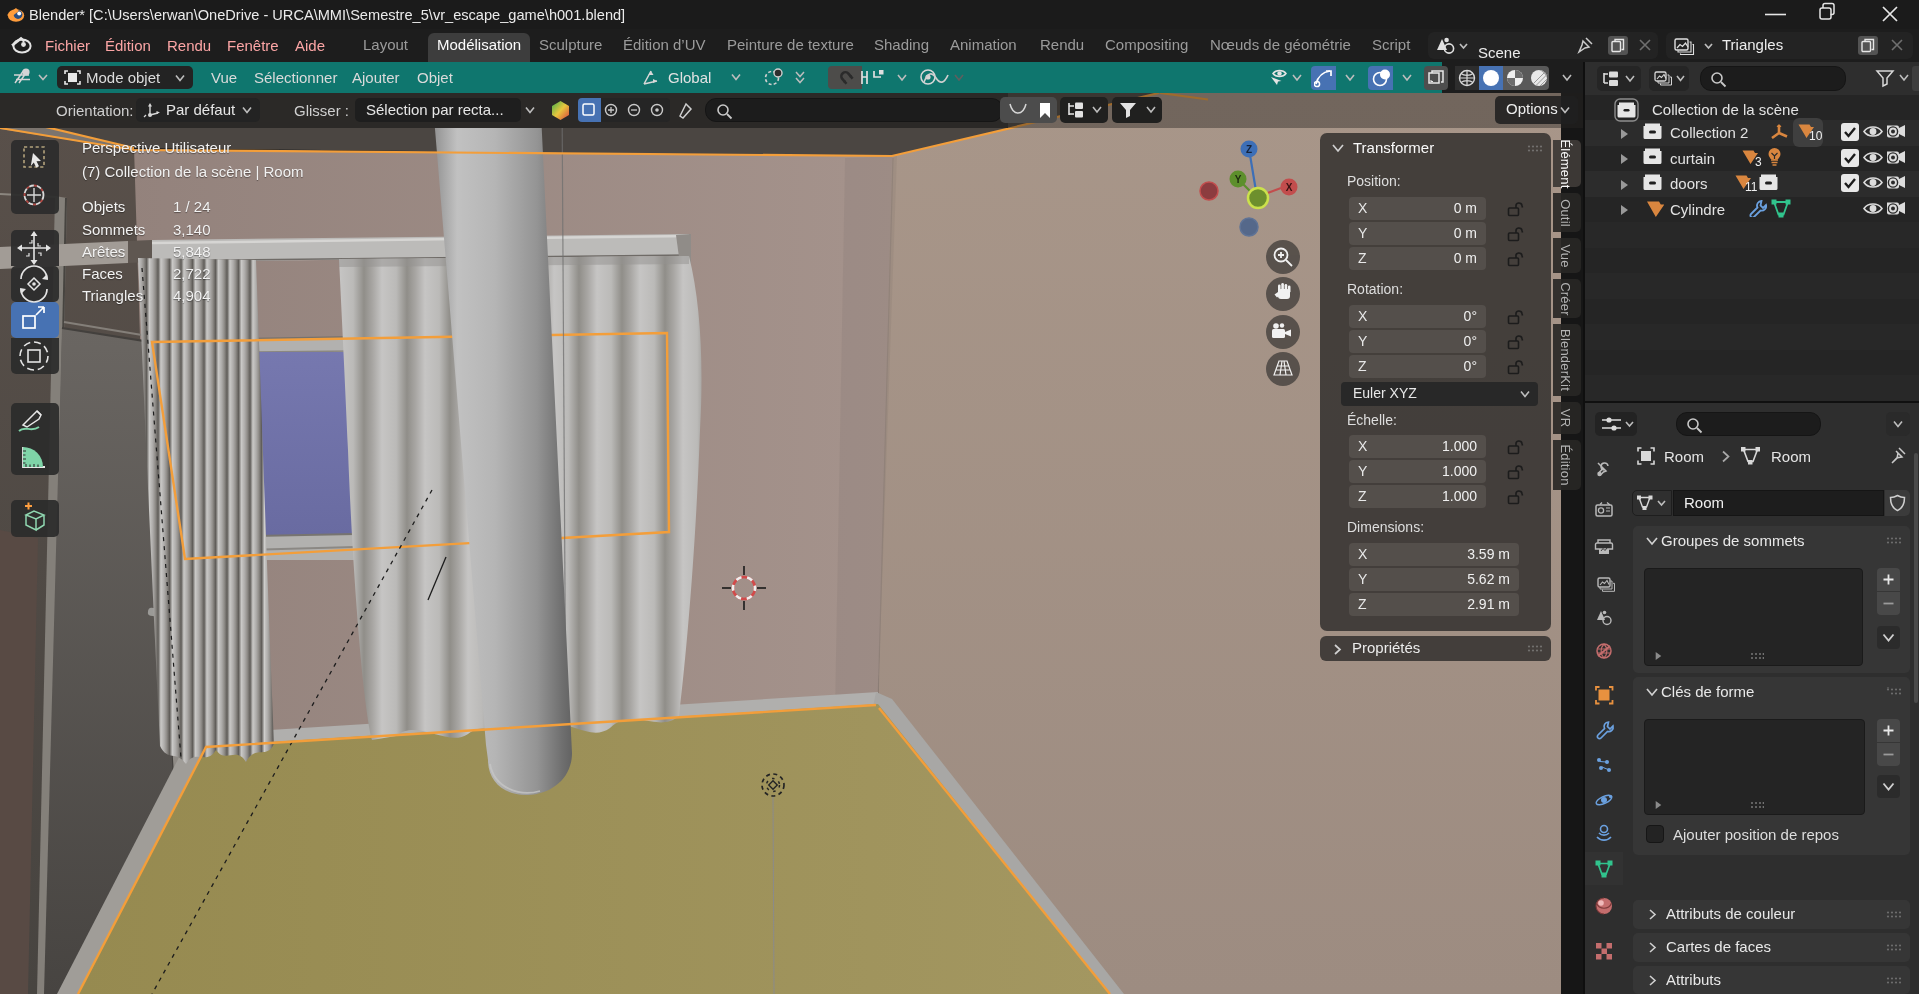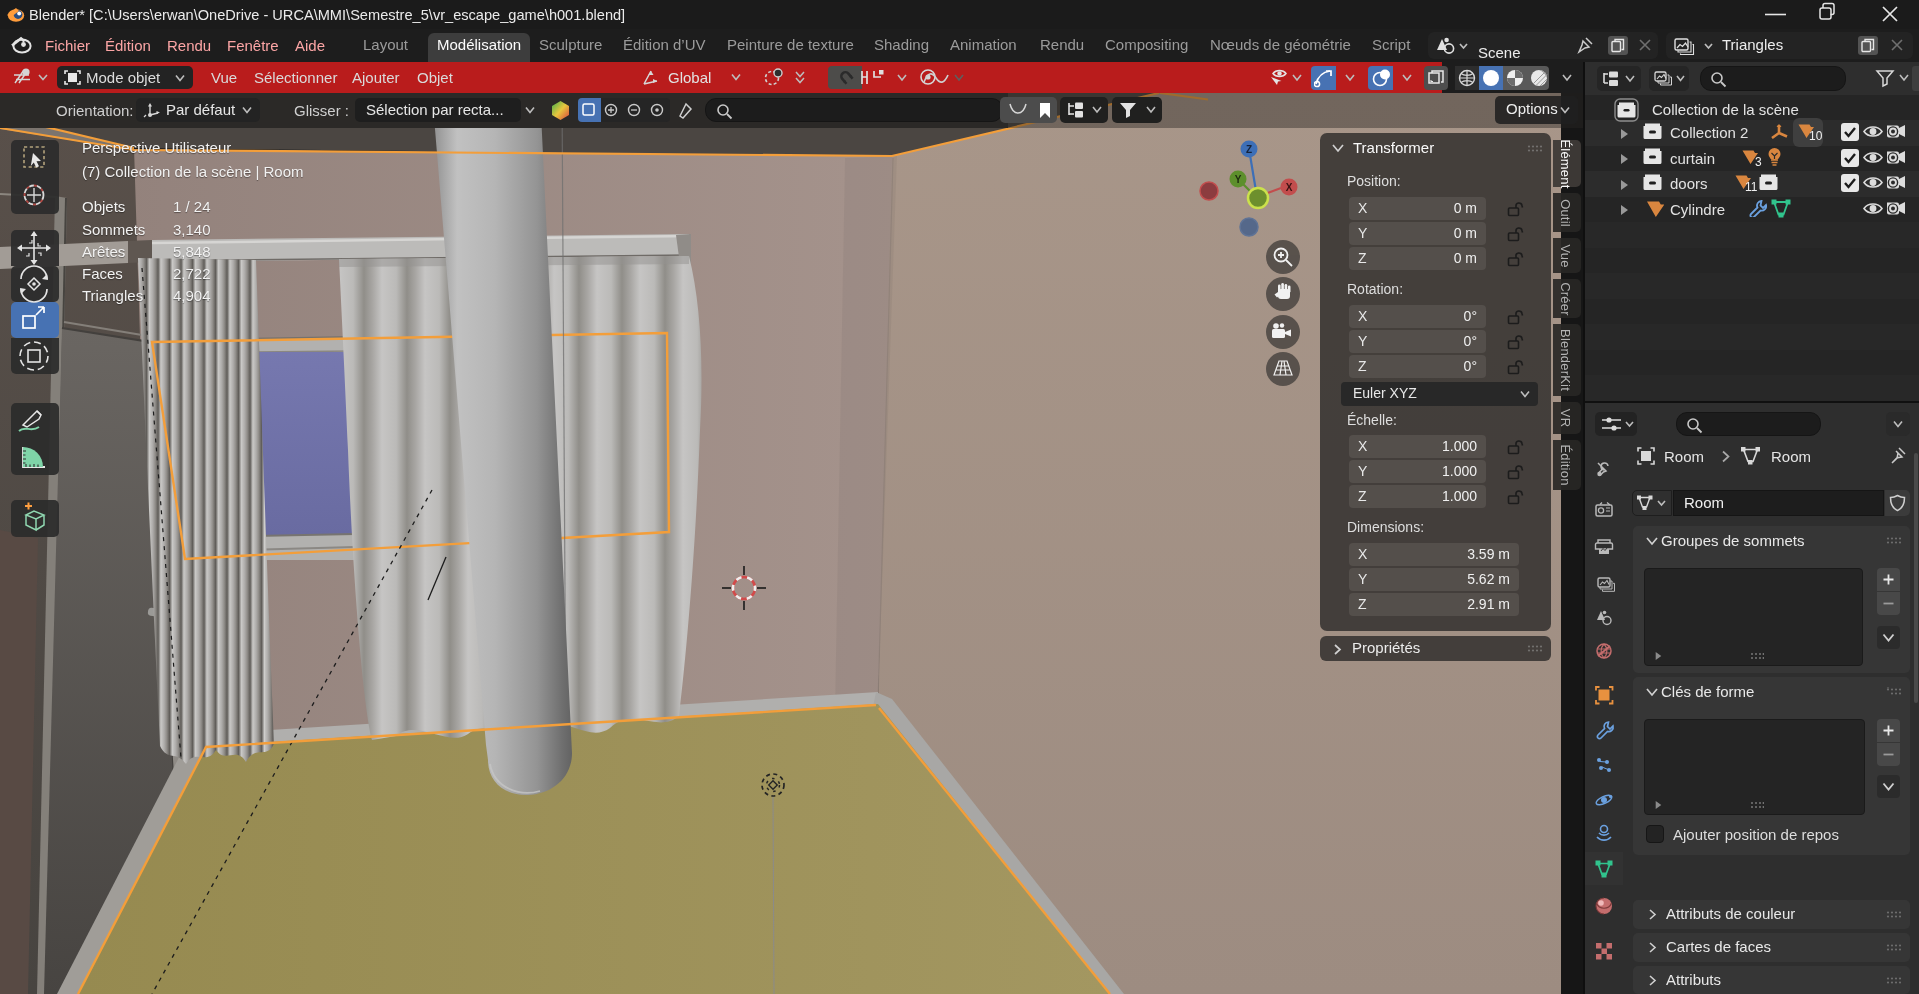--- a/index.html
+++ b/index.html
@@ -6,21 +6,21 @@
 body,div,span{font-family:"Liberation Sans",sans-serif;}
 #root{position:relative;width:1919px;height:994px;overflow:hidden;background:#1d1d1d;color:#d8d8d8;font-size:15px;}
 .abs{position:absolute;}
 #titlebar{position:absolute;left:0;top:0;width:1919px;height:29px;background:#1b1b1b;color:#ececec;}
 #topbar{position:absolute;left:0;top:29px;width:1919px;height:33px;background:#1d1d1d;}
 .menuitem{position:absolute;top:8px;color:#fca5a5;font-size:15px;}
 .wstab{position:absolute;top:7px;color:#9b9b9b;font-size:15px;white-space:nowrap;}
 .wstab.active{color:#fcfcfc;}
 #modtab{position:absolute;left:428px;top:4px;width:102px;height:29px;background:#3d3d3d;border-radius:6px 6px 0 0;}
 
-#row1{position:absolute;left:0;top:62px;width:1442px;height:31px;background:#b91c1c;padding-left:9px;}
+#row1{position:absolute;left:0;top:62px;width:1442px;height:31px;background:#0f766e;padding-left:9px;}
 #row2l{position:absolute;left:0;top:93px;width:1008px;height:35px;background:#2b2927;}
 #row2r{position:absolute;left:1008px;top:93px;width:575px;height:35px;background:rgba(32,30,28,0.40);}
 .hbtn{position:absolute;background:#232323;border-radius:5px;color:#dcdcdc;}
 .lbl{position:absolute;color:#cfcfcf;white-space:nowrap;}
 
 #rsep{position:absolute;left:1583px;top:62px;width:2px;height:932px;background:#0f0f0f;}
 #outliner{position:absolute;left:1585px;top:62px;width:334px;height:339px;background:#252525;}
 #outlhead{position:absolute;left:0;top:0;width:334px;height:33px;background:#2e2e2e;}
 #outlsep{position:absolute;left:1585px;top:401px;width:334px;height:2px;background:#101010;}
 #props{position:absolute;left:1585px;top:403px;width:334px;height:591px;background:#2e2e2e;}

